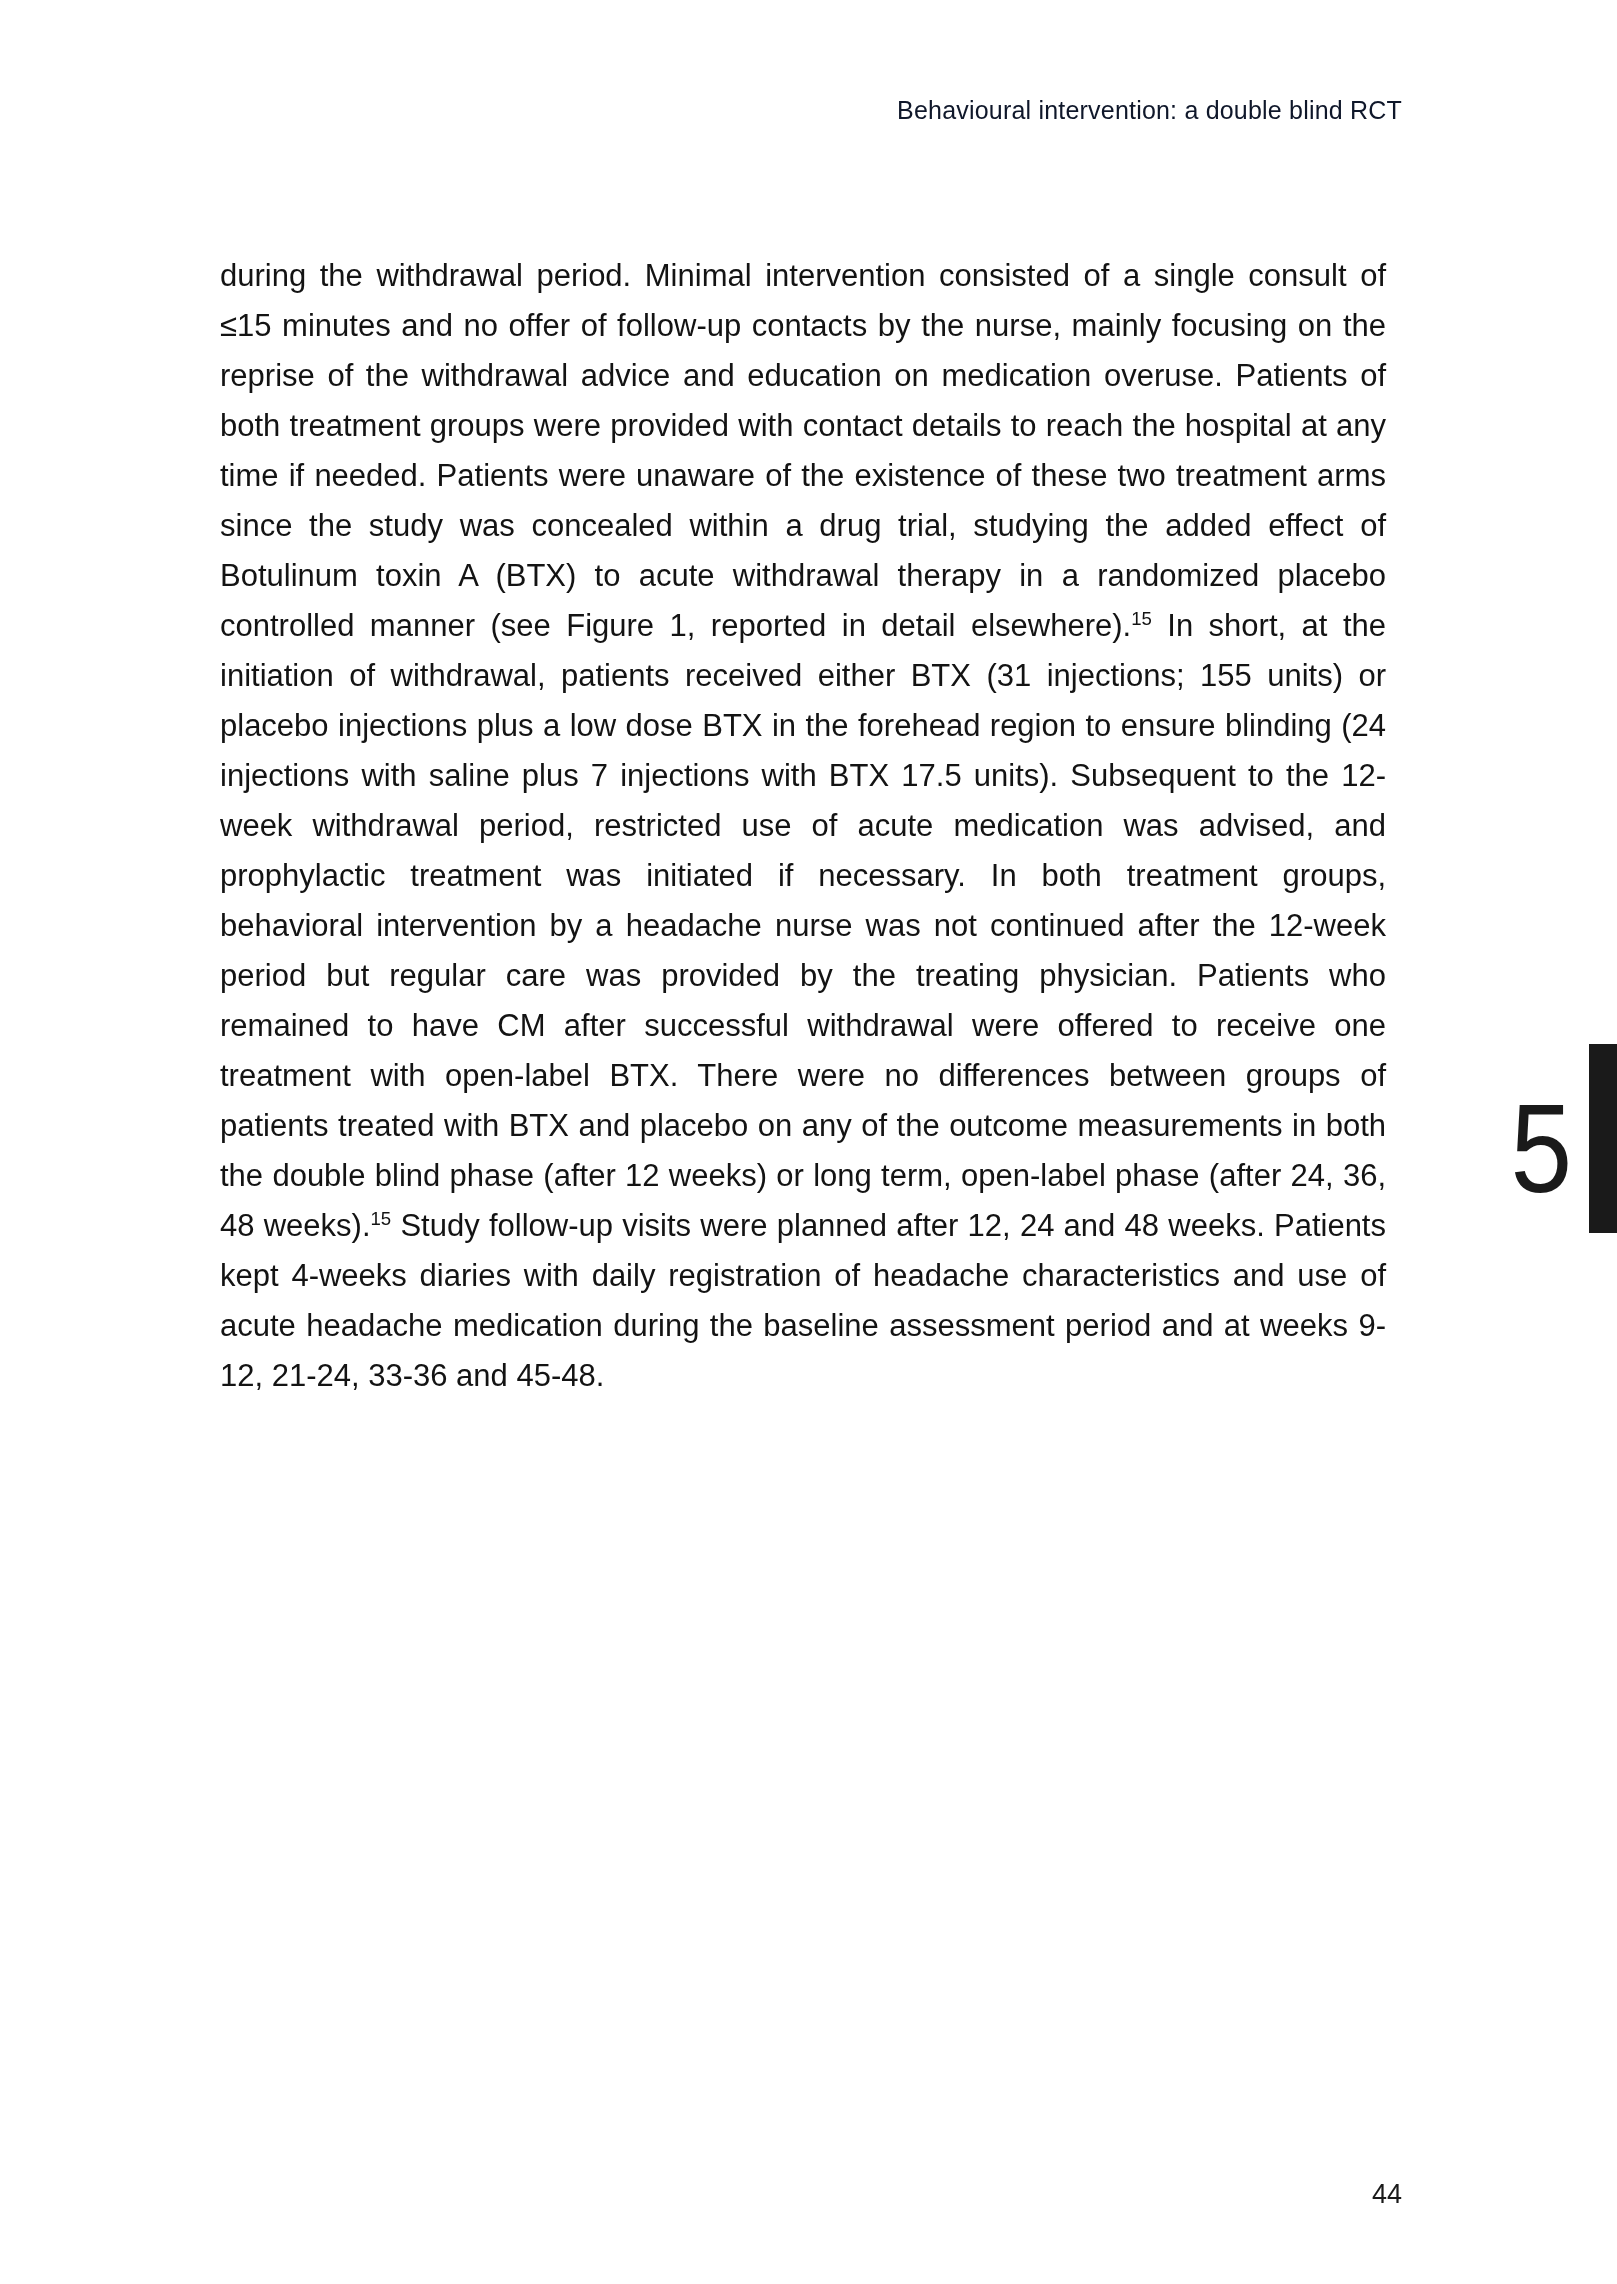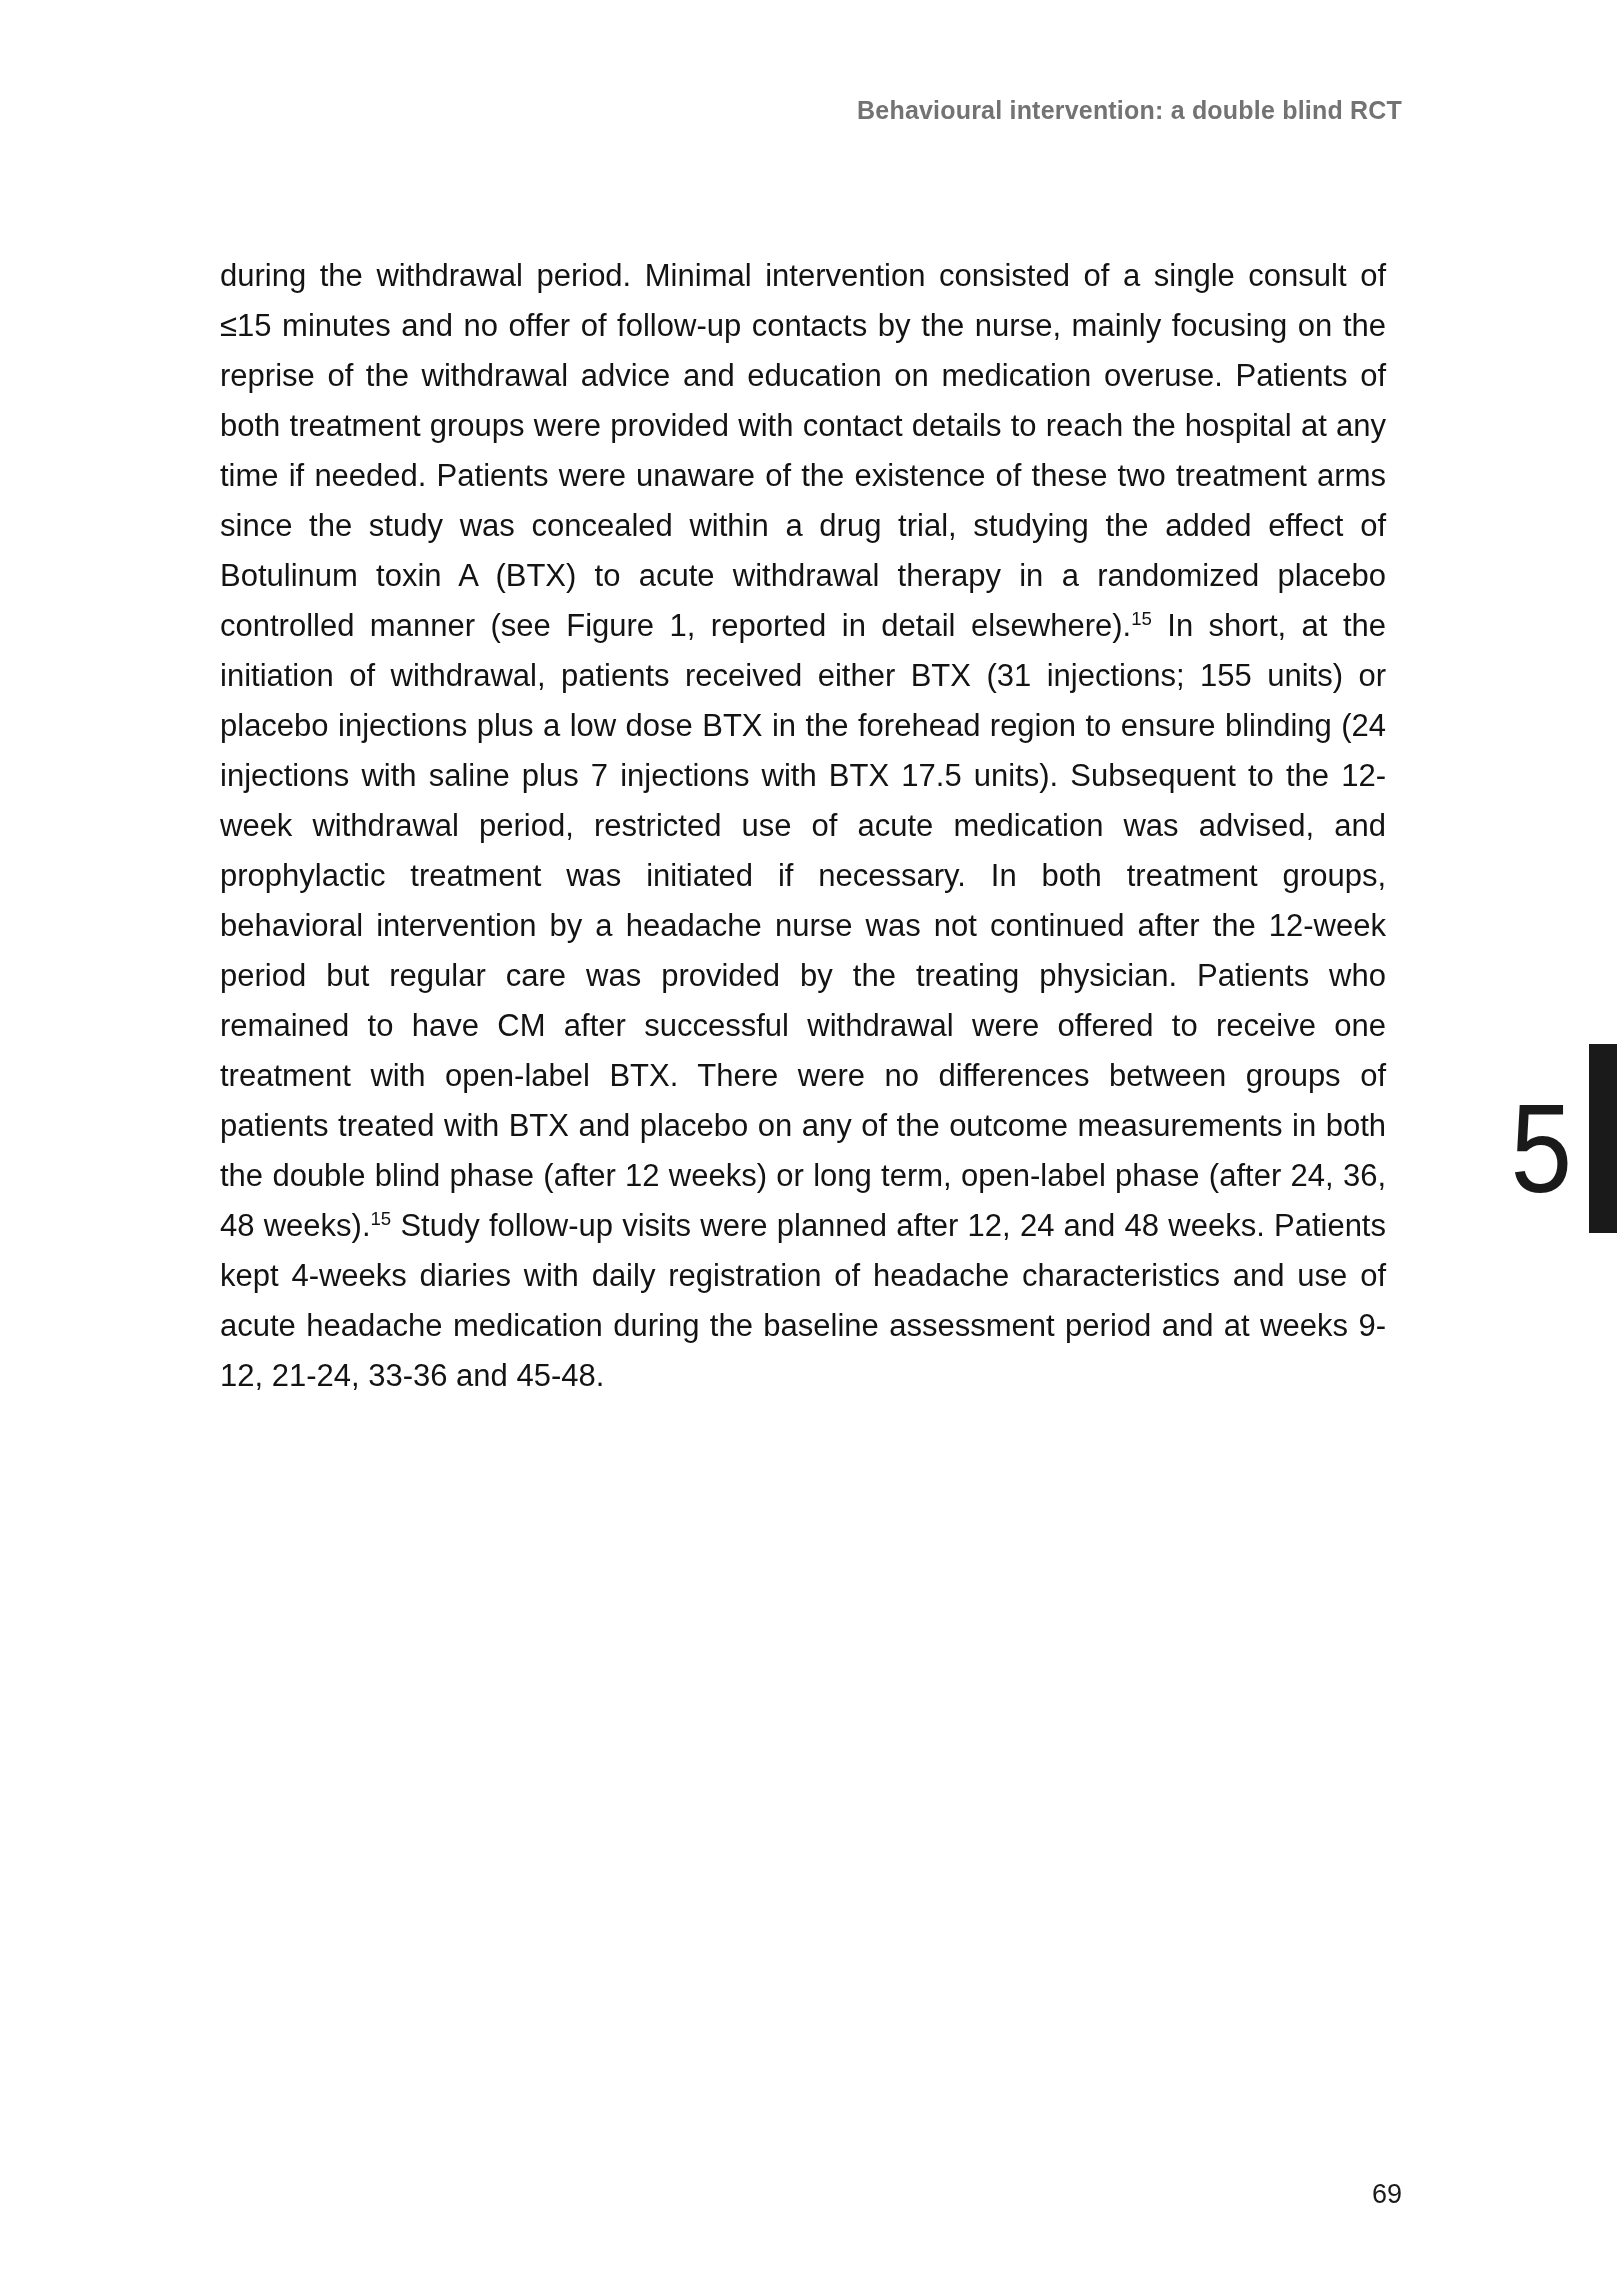--- a/index.html
+++ b/index.html
@@ -16,22 +16,22 @@
     color: #111111;
     overflow: hidden;
   }
   .running-header {
     position: absolute;
     top: 96px;
     left: 236px;
     width: 1166px;
     text-align: right;
     font-size: 25px;
-    font-weight: bold;
-    color: #737373;
+    font-weight: normal;
+    color: #0f172a;
     letter-spacing: 0.2px;
   }
   .body-text {
     position: absolute;
     top: 251px;
     left: 220px;
     width: 1166px;
     font-size: 31px;
     line-height: 50px;
     text-align: justify;
@@ -85,16 +85,16 @@
 
   <div class="running-header">Behavioural intervention: a double blind RCT</div>
 
   <div class="body-text"><span>during the withdrawal period. Minimal intervention consisted of a single consult of ≤15 minutes and no offer of follow-up contacts by the nurse, mainly focusing on the reprise of the withdrawal advice and education on medication overuse. Patients of both treatment groups were provided with contact details to reach the hospital at any time if needed. Patients were unaware of the existence of these two treatment arms since the study was concealed within a drug trial, studying the added effect of Botulinum toxin A (BTX) to acute withdrawal therapy in a randomized placebo controlled manner (see Figure 1, reported in detail elsewhere).</span><sup>15</sup><span> In short, at the initiation of withdrawal, patients received either BTX (31 injections; 155 units) or placebo injections plus a low dose BTX in the forehead region to ensure blinding (24 injections with saline plus 7 injections with BTX 17.5 units). Subsequent to the 12-week withdrawal period, restricted use of acute medication was advised, and prophylactic treatment was initiated if necessary. In both treatment groups, behavioral intervention by a headache nurse was not continued after the 12-week period but regular care was provided by the treating physician. Patients who remained to have CM after successful withdrawal were offered to receive one treatment with open-label BTX. There were no differences between groups of patients treated with BTX and placebo on any of the outcome measurements in both the double blind phase (after 12 weeks) or long term, open-label phase (after 24, 36, 48 weeks).</span><sup>15</sup><span> Study follow-up visits were planned after 12, 24 and 48 weeks. Patients kept 4-weeks diaries with daily registration of headache characteristics and use of acute headache medication during the baseline assessment period and at weeks 9-12, 21-24, 33-36 and 45-48.</span></div>
 
   <div class="chapter-marker">
     <span class="chapter-number">5</span>
     <span class="chapter-tab"></span>
   </div>
 
-  <div class="page-number">69</div>
+  <div class="page-number">44</div>
 
 </div>
 
 
 </body></html>

